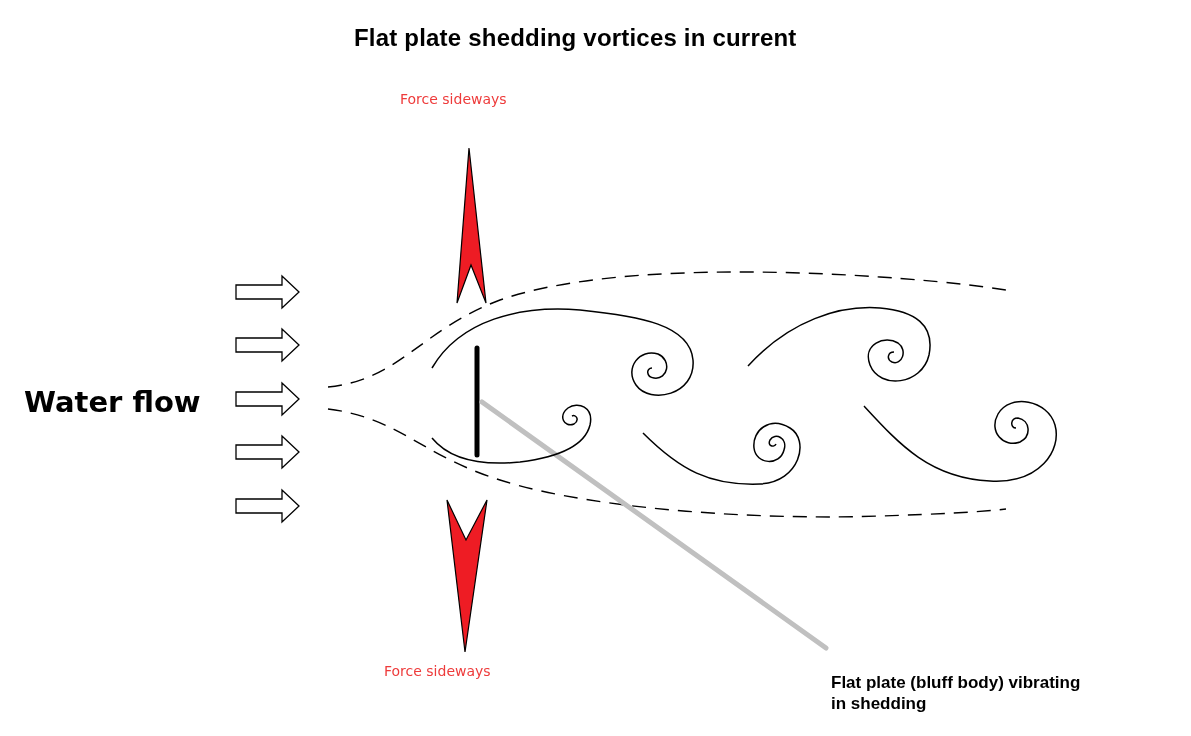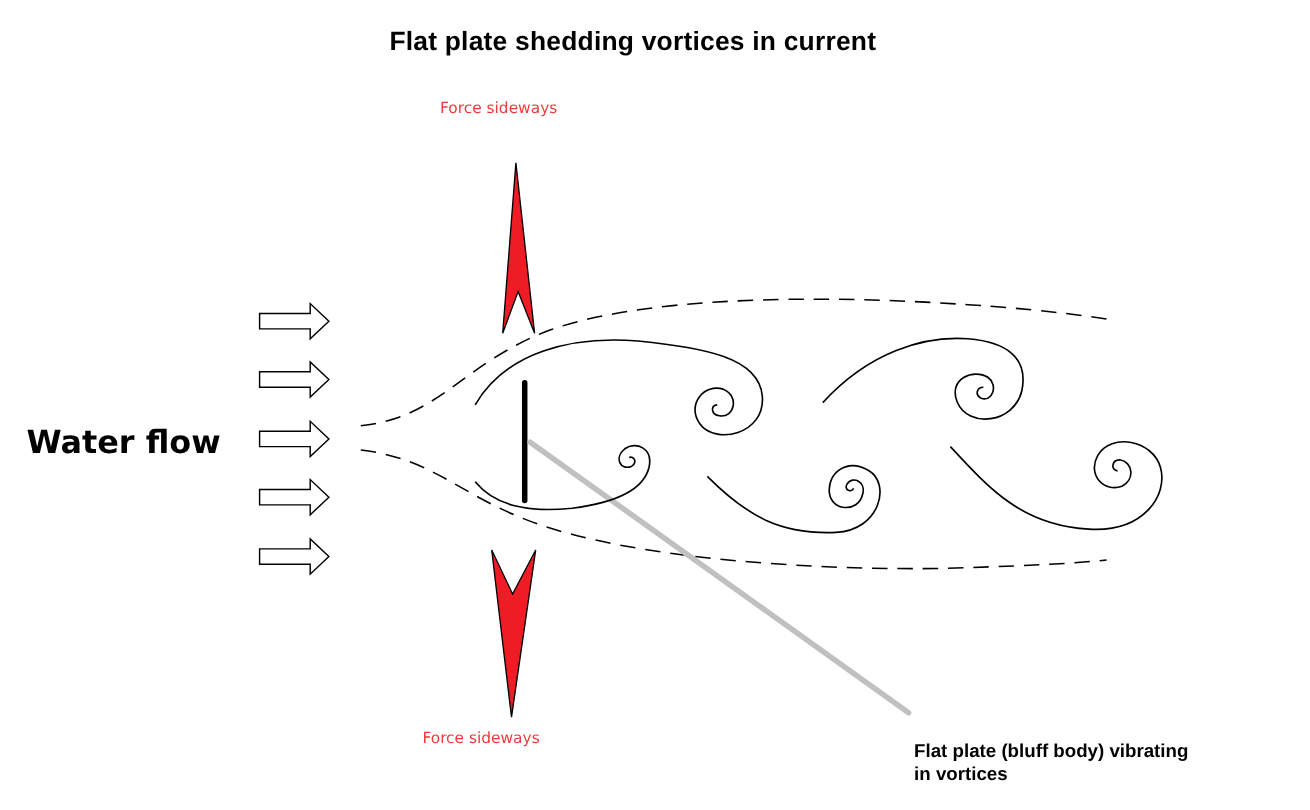--- a/index.html
+++ b/index.html
@@ -26,21 +26,21 @@
 <div class="force-label force-top">Force sideways</div>
 <div class="force-label force-bottom">Force sideways</div>
 
 <div class="water-label">Water flow</div>
 
 <div class="vortex-label">
 </div>
 
 <div class="plate-label">
   <div>Flat plate (bluff body) vibrating</div>
-  <div>in vortices</div>
+  <div>in shedding</div>
 </div>
 
 <svg class="diagram" width="1191" height="736" viewBox="0 0 1191 736">
 
   <g fill="#fff" stroke="#000" stroke-width="1.3">
     <path d="M236,285 H282 V276 L299,292 L282,308 V299 H236 Z"></path>
     <path d="M236,338 H282 V329 L299,345 L282,361 V352 H236 Z"></path>
     <path d="M236,392 H282 V383 L299,399 L282,415 V406 H236 Z"></path>
     <path d="M236,445 H282 V436 L299,452 L282,468 V459 H236 Z"></path>
     <path d="M236,499 H282 V490 L299,506 L282,522 V513 H236 Z"></path>

